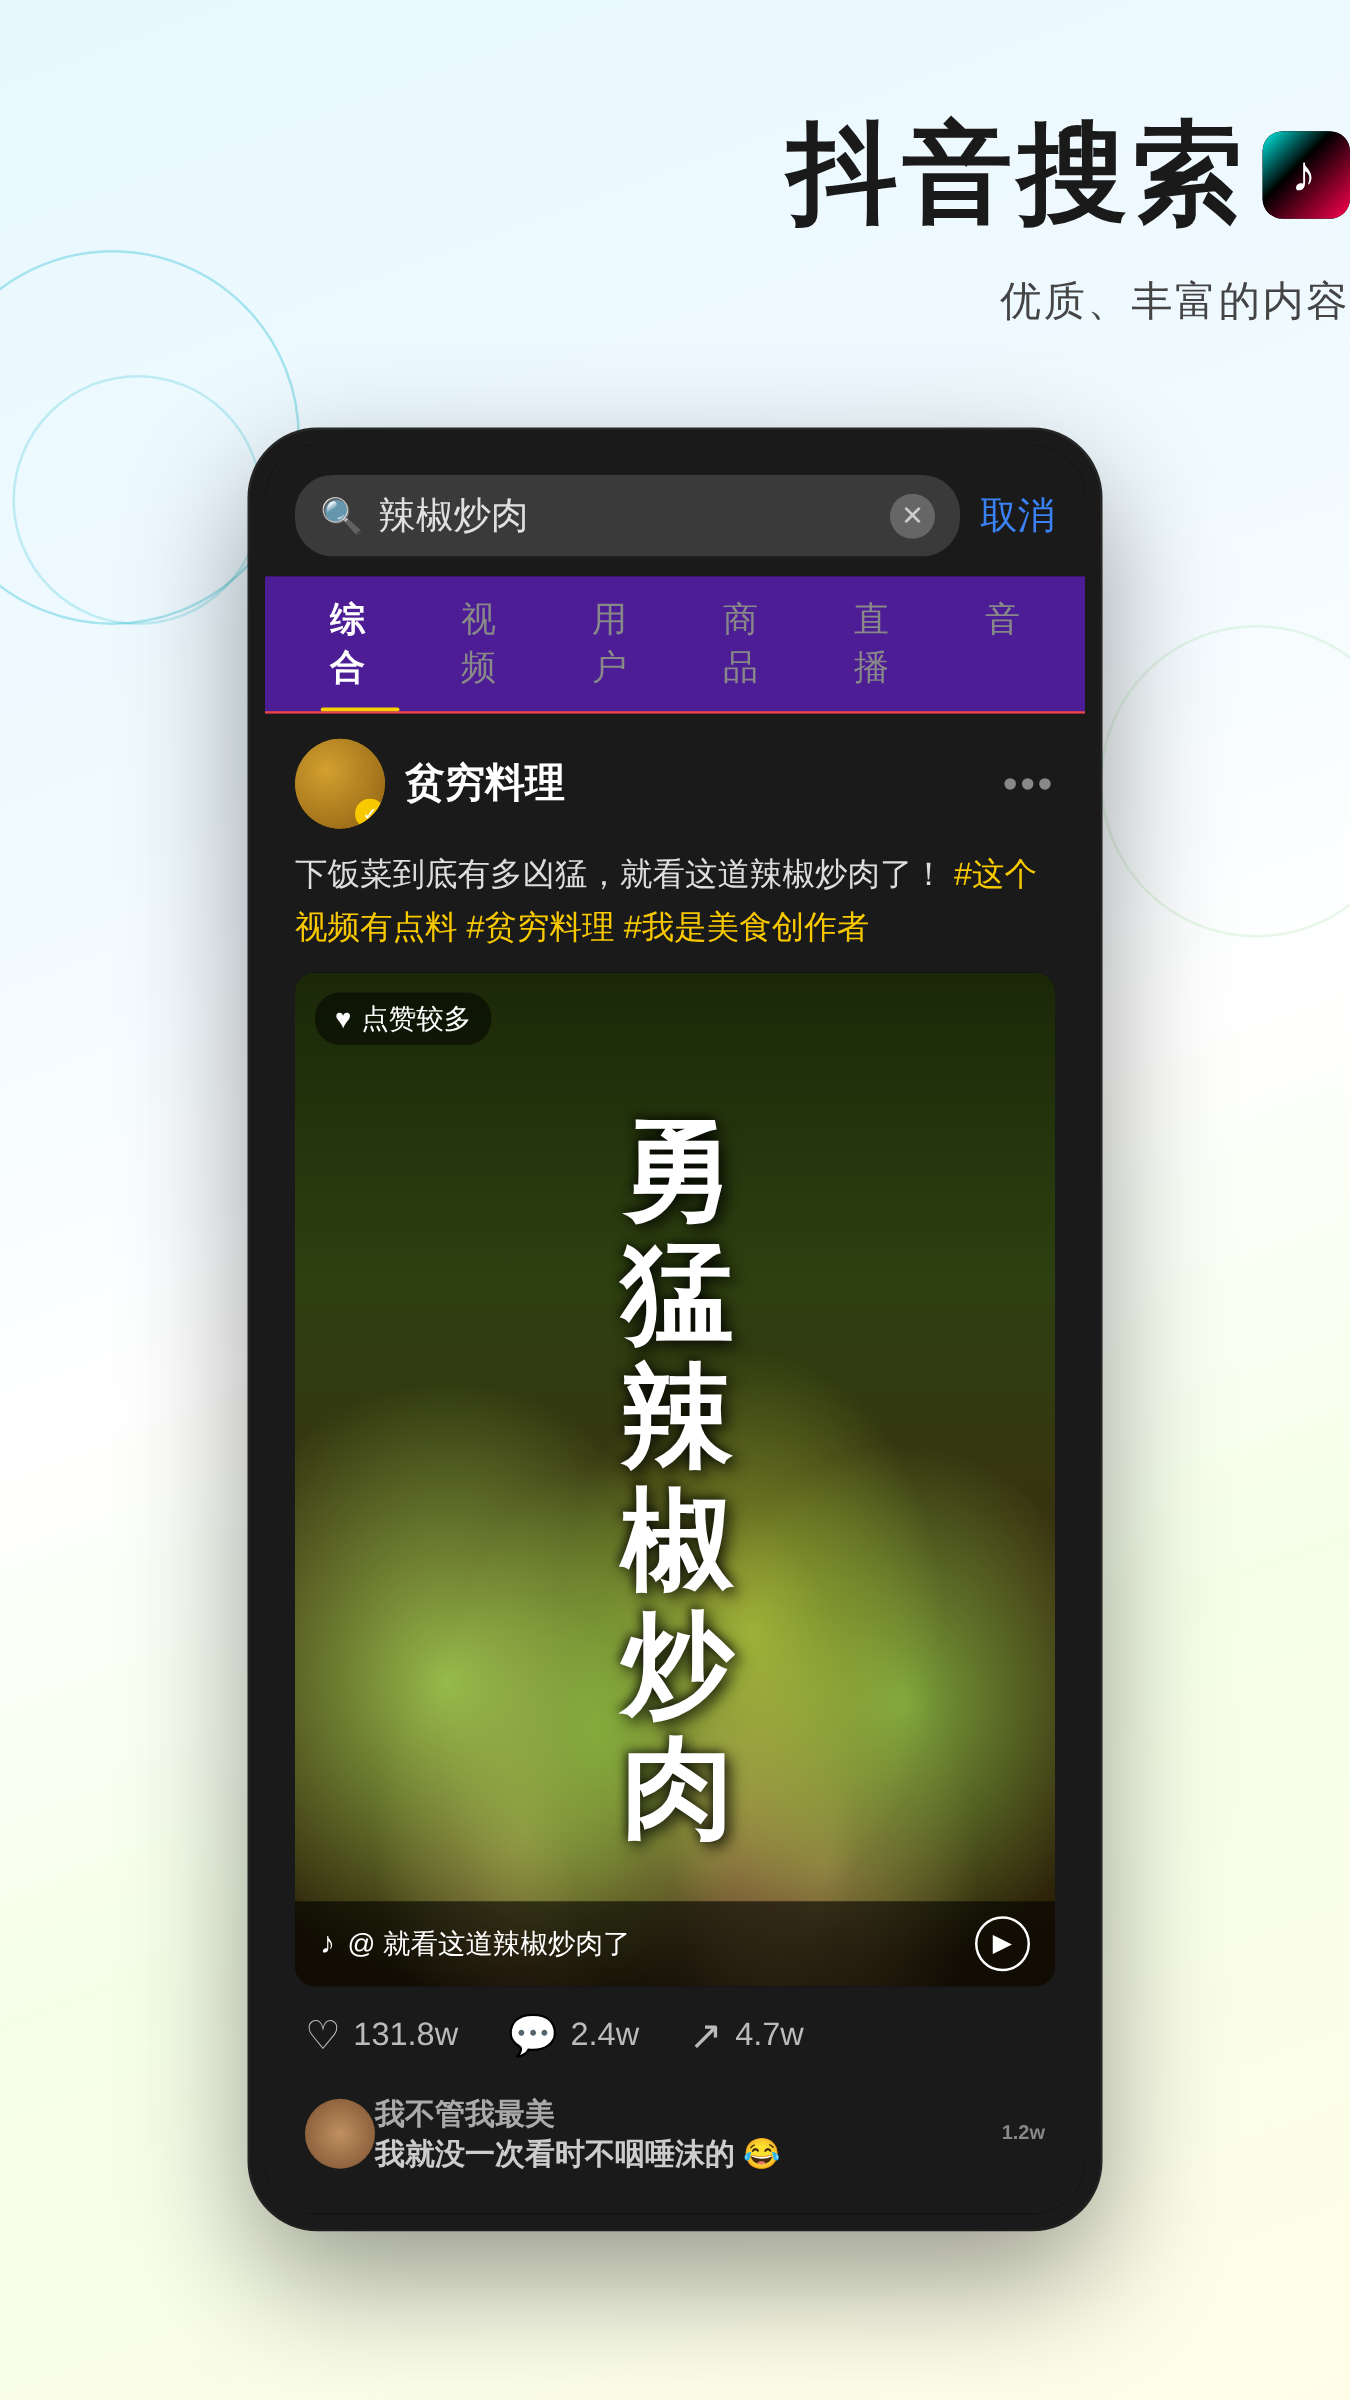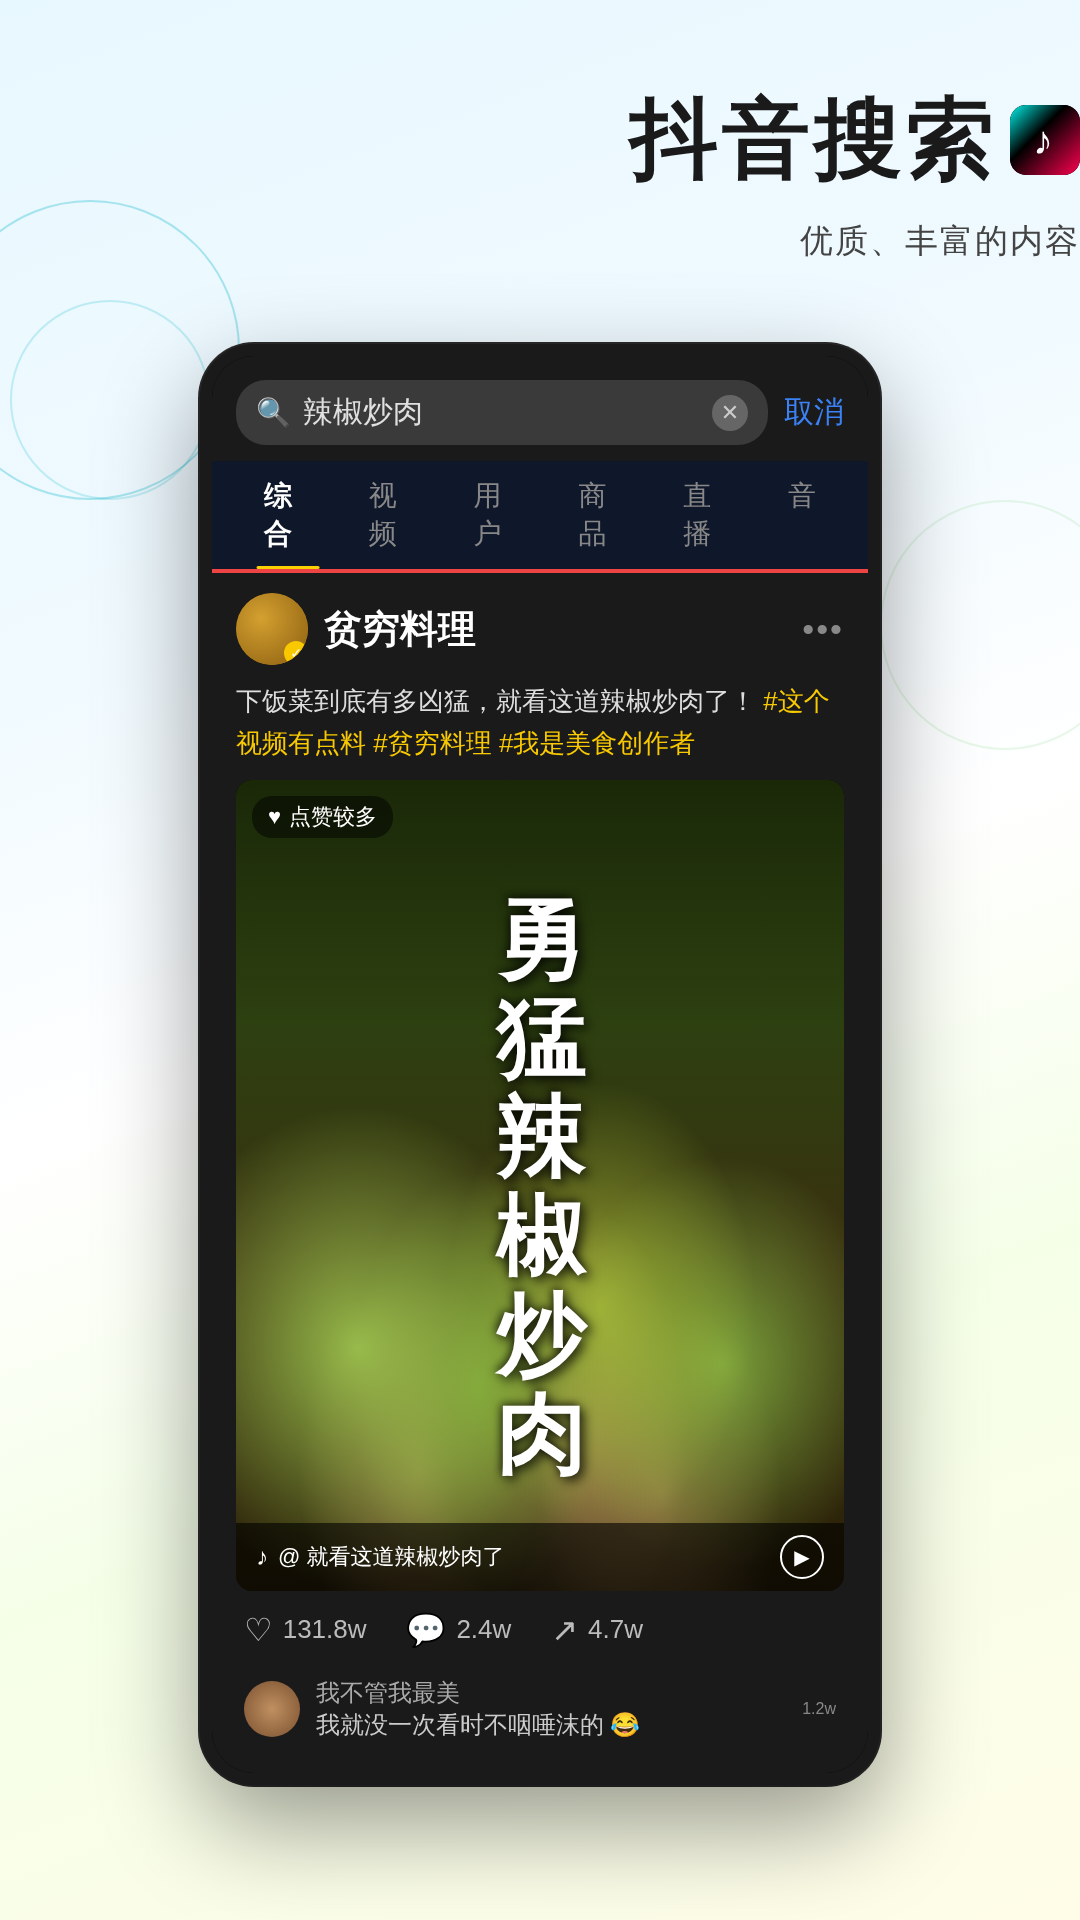--- a/index.html
+++ b/index.html
@@ -169,23 +169,23 @@
     .cancel-btn {
       color: #3b82f6;
       font-size: 30px;
       white-space: nowrap;
       cursor: pointer;
     }
 
     
     .tabs-row {
       display: flex;
-      background: #0f172a;
+      background: #4c1d95;
       padding: 0 24px;
-      border-bottom: 4px solid #ef4444;
+      border-bottom: 2px solid #ef4444;
     }
 
     .tab-item {
       padding: 16px 28px;
       color: #888;
       font-size: 28px;
       cursor: pointer;
       position: relative;
     }
 
@@ -254,21 +254,21 @@
       background: #f9c900;
       border-radius: 50%;
       display: flex;
       align-items: center;
       justify-content: center;
       font-size: 14px;
       color: #fff;
     }
 
     .username {
-      font-size: 38px;
+      font-size: 32px;
       font-weight: 600;
       color: #fff;
     }
 
     .more-btn {
       color: #888;
       font-size: 34px;
       letter-spacing: 2px;
       cursor: pointer;
     }
@@ -407,23 +407,23 @@
 
     .engage-icon {
       font-size: 32px;
       color: #bbb;
     }
 
     
     .comment-preview {
       display: flex;
       align-items: center;
-      gap: 16px;
       margin-top: 16px;
       padding: 12px 8px;
+      font-weight: bold;
     }
 
     .comment-avatar {
       width: 56px;
       height: 56px;
       border-radius: 50%;
       background: radial-gradient(circle, #c09060, #7a5030);
       flex-shrink: 0;
     }
 

